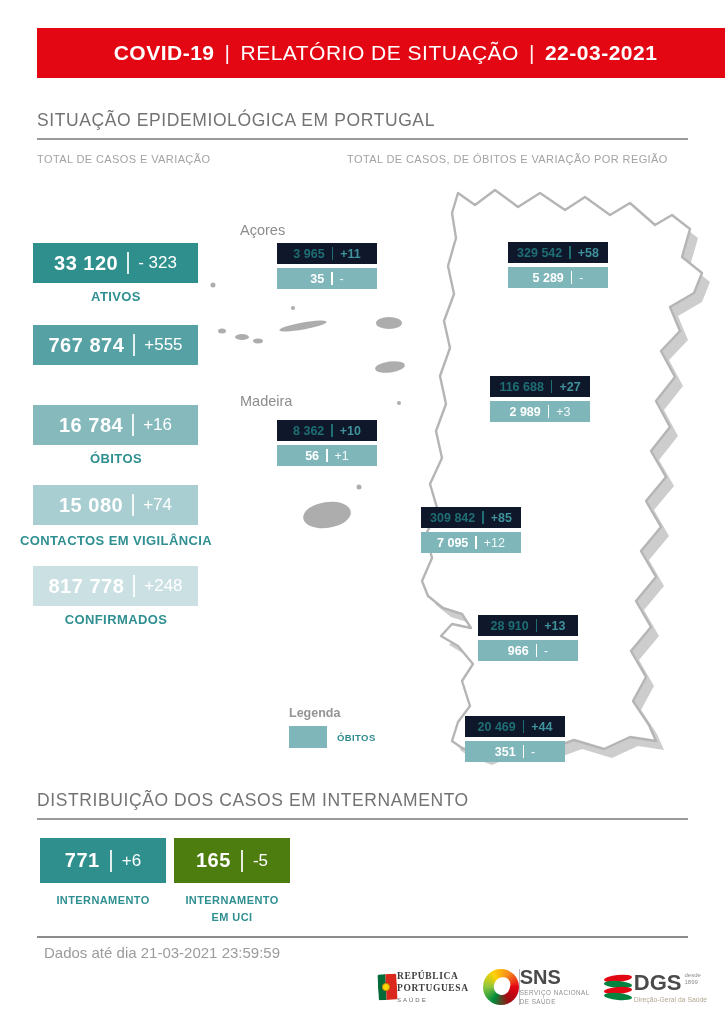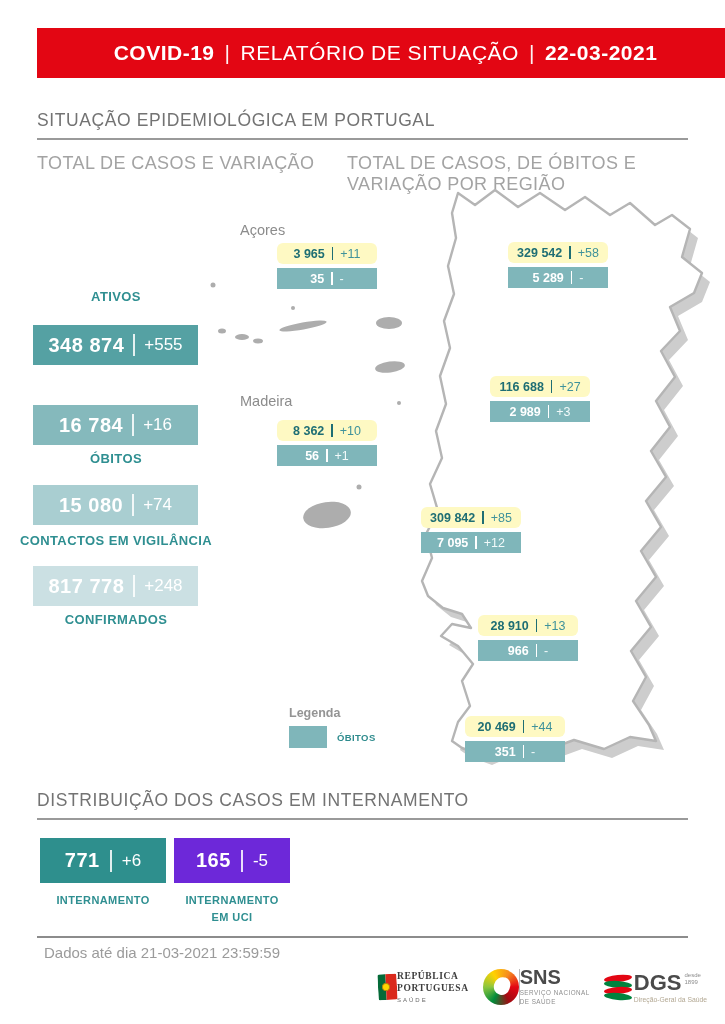--- a/index.html
+++ b/index.html
@@ -13,45 +13,45 @@
     background:#e30613;color:#fff;display:flex;align-items:center;justify-content:center;
     gap:10px;font-size:21px;letter-spacing:.5px;white-space:nowrap;
   }
   .banner .b{font-weight:bold;}
   .banner .sep{font-weight:400;opacity:.95;}
   
   .h1{
     position:absolute;left:37px;width:651px;color:#737373;font-size:17.5px;
     letter-spacing:.6px;border-bottom:2px solid #9a9a9a;padding-bottom:7px;font-weight:400;
   }
-  .subtle{position:absolute;color:#a3a3a3;font-size:18px;letter-spacing:.4px;}
+  .subtle{position:absolute;color:#a3a3a3;font-size:11px;letter-spacing:.4px;}
   
   .tbox{
     position:absolute;left:33px;width:165px;height:40px;color:#fff;
     display:flex;align-items:center;justify-content:center;gap:9px;
   }
   .tv{font-size:20px;font-weight:bold;letter-spacing:.5px;}
   .tdiv{width:2px;height:22px;background:rgba(255,255,255,.85);}
   .tvar{font-size:17px;font-weight:400;}
   .tlabel{
     position:absolute;left:0px;width:232px;text-align:center;color:#2f8f91;
     font-weight:bold;font-size:13px;letter-spacing:.4px;
   }
   
   .mapwrap{position:absolute;left:200px;top:165px;width:515px;height:635px;}
   .island-label{position:absolute;color:#8c8c8c;font-size:14.5px;}
   .region{position:absolute;display:flex;flex-direction:column;gap:4px;z-index:3;}
   .rrow{
     width:100px;height:21px;display:flex;align-items:center;justify-content:center;
     gap:7px;font-size:12.5px;white-space:nowrap;
   }
-  .rrow.light{background:#fef9c3;border-radius:6px;}
+  .rrow.light{background:#0f172a;}
   .rrow.light .rv{color:#1e6e74;font-weight:bold;}
   .rrow.light .rdiv{width:1.5px;height:13px;background:#1e6e74;}
-  .rrow.light .rvar{color:#3f929b;font-weight:400;}
+  .rrow.light .rvar{color:#3f929b;font-weight:700;}
   .rrow.dark{background:#7fb6ba;}
   .rrow.dark .rv{color:#fff;font-weight:bold;}
   .rrow.dark .rdiv{width:1.5px;height:13px;background:#fff;}
   .rrow.dark .rvar{color:#f2fafa;font-weight:400;}
   
   .legend{position:absolute;left:289px;top:706px;z-index:3;}
   .legend .lt{color:#949494;font-weight:bold;font-size:12.5px;margin-bottom:6px;}
   .lrow{display:flex;align-items:center;gap:10px;margin-bottom:5px;}
   .lswatch{width:38px;height:22px;}
   .llabel{color:#2e8b8d;font-weight:bold;font-size:9.5px;letter-spacing:.4px;}
@@ -123,24 +123,29 @@
         <circle cx="199" cy="238" r="2"></circle>
       </g>
 
       <g fill="#adadad">
         <ellipse cx="127" cy="350" rx="24" ry="13" transform="rotate(-8 127 350)"></ellipse>
         <circle cx="159" cy="322" r="2.5"></circle>
       </g>
     </svg>
   </div>
 
+  <div class="tbox" style="top:243px;background:#2e8f8d">
+    <span class="tv">33 120</span>
+    <span class="tdiv"></span>
+    <span class="tvar">- 323</span>
+  </div>
   <div class="tlabel" style="top:289px">ATIVOS</div>
 
   <div class="tbox" style="top:325px;background:#55a1a3">
-    <span class="tv">348 874</span>
+    <span class="tv">767 874</span>
     <span class="tdiv"></span>
     <span class="tvar">+555</span>
   </div>
 
   <div class="tbox" style="top:405px;background:#85b9bc">
     <span class="tv">16 784</span>
     <span class="tdiv"></span>
     <span class="tvar">+16</span>
   </div>
   <div class="tlabel" style="top:451px">ÓBITOS</div>
@@ -264,21 +269,21 @@
 
   <div class="ibox" style="left:40px;width:126px;background:#2e8f8d">
     <span class="tv">771</span>
     <span class="tdiv"></span>
     <span class="tvar">+6</span>
   </div>
   <div class="ilabel" style="left:40px;width:126px">
     <div>INTERNAMENTO</div>
   </div>
 
-  <div class="ibox" style="left:174px;width:116px;background:#6d28d9">
+  <div class="ibox" style="left:174px;width:116px;background:#4d7c0f">
     <span class="tv">165</span>
     <span class="tdiv"></span>
     <span class="tvar">-5</span>
   </div>
   <div class="ilabel" style="left:174px;width:116px">
     <div>INTERNAMENTO</div>
     <div>EM UCI</div>
   </div>
 
   <div class="footline"></div>

